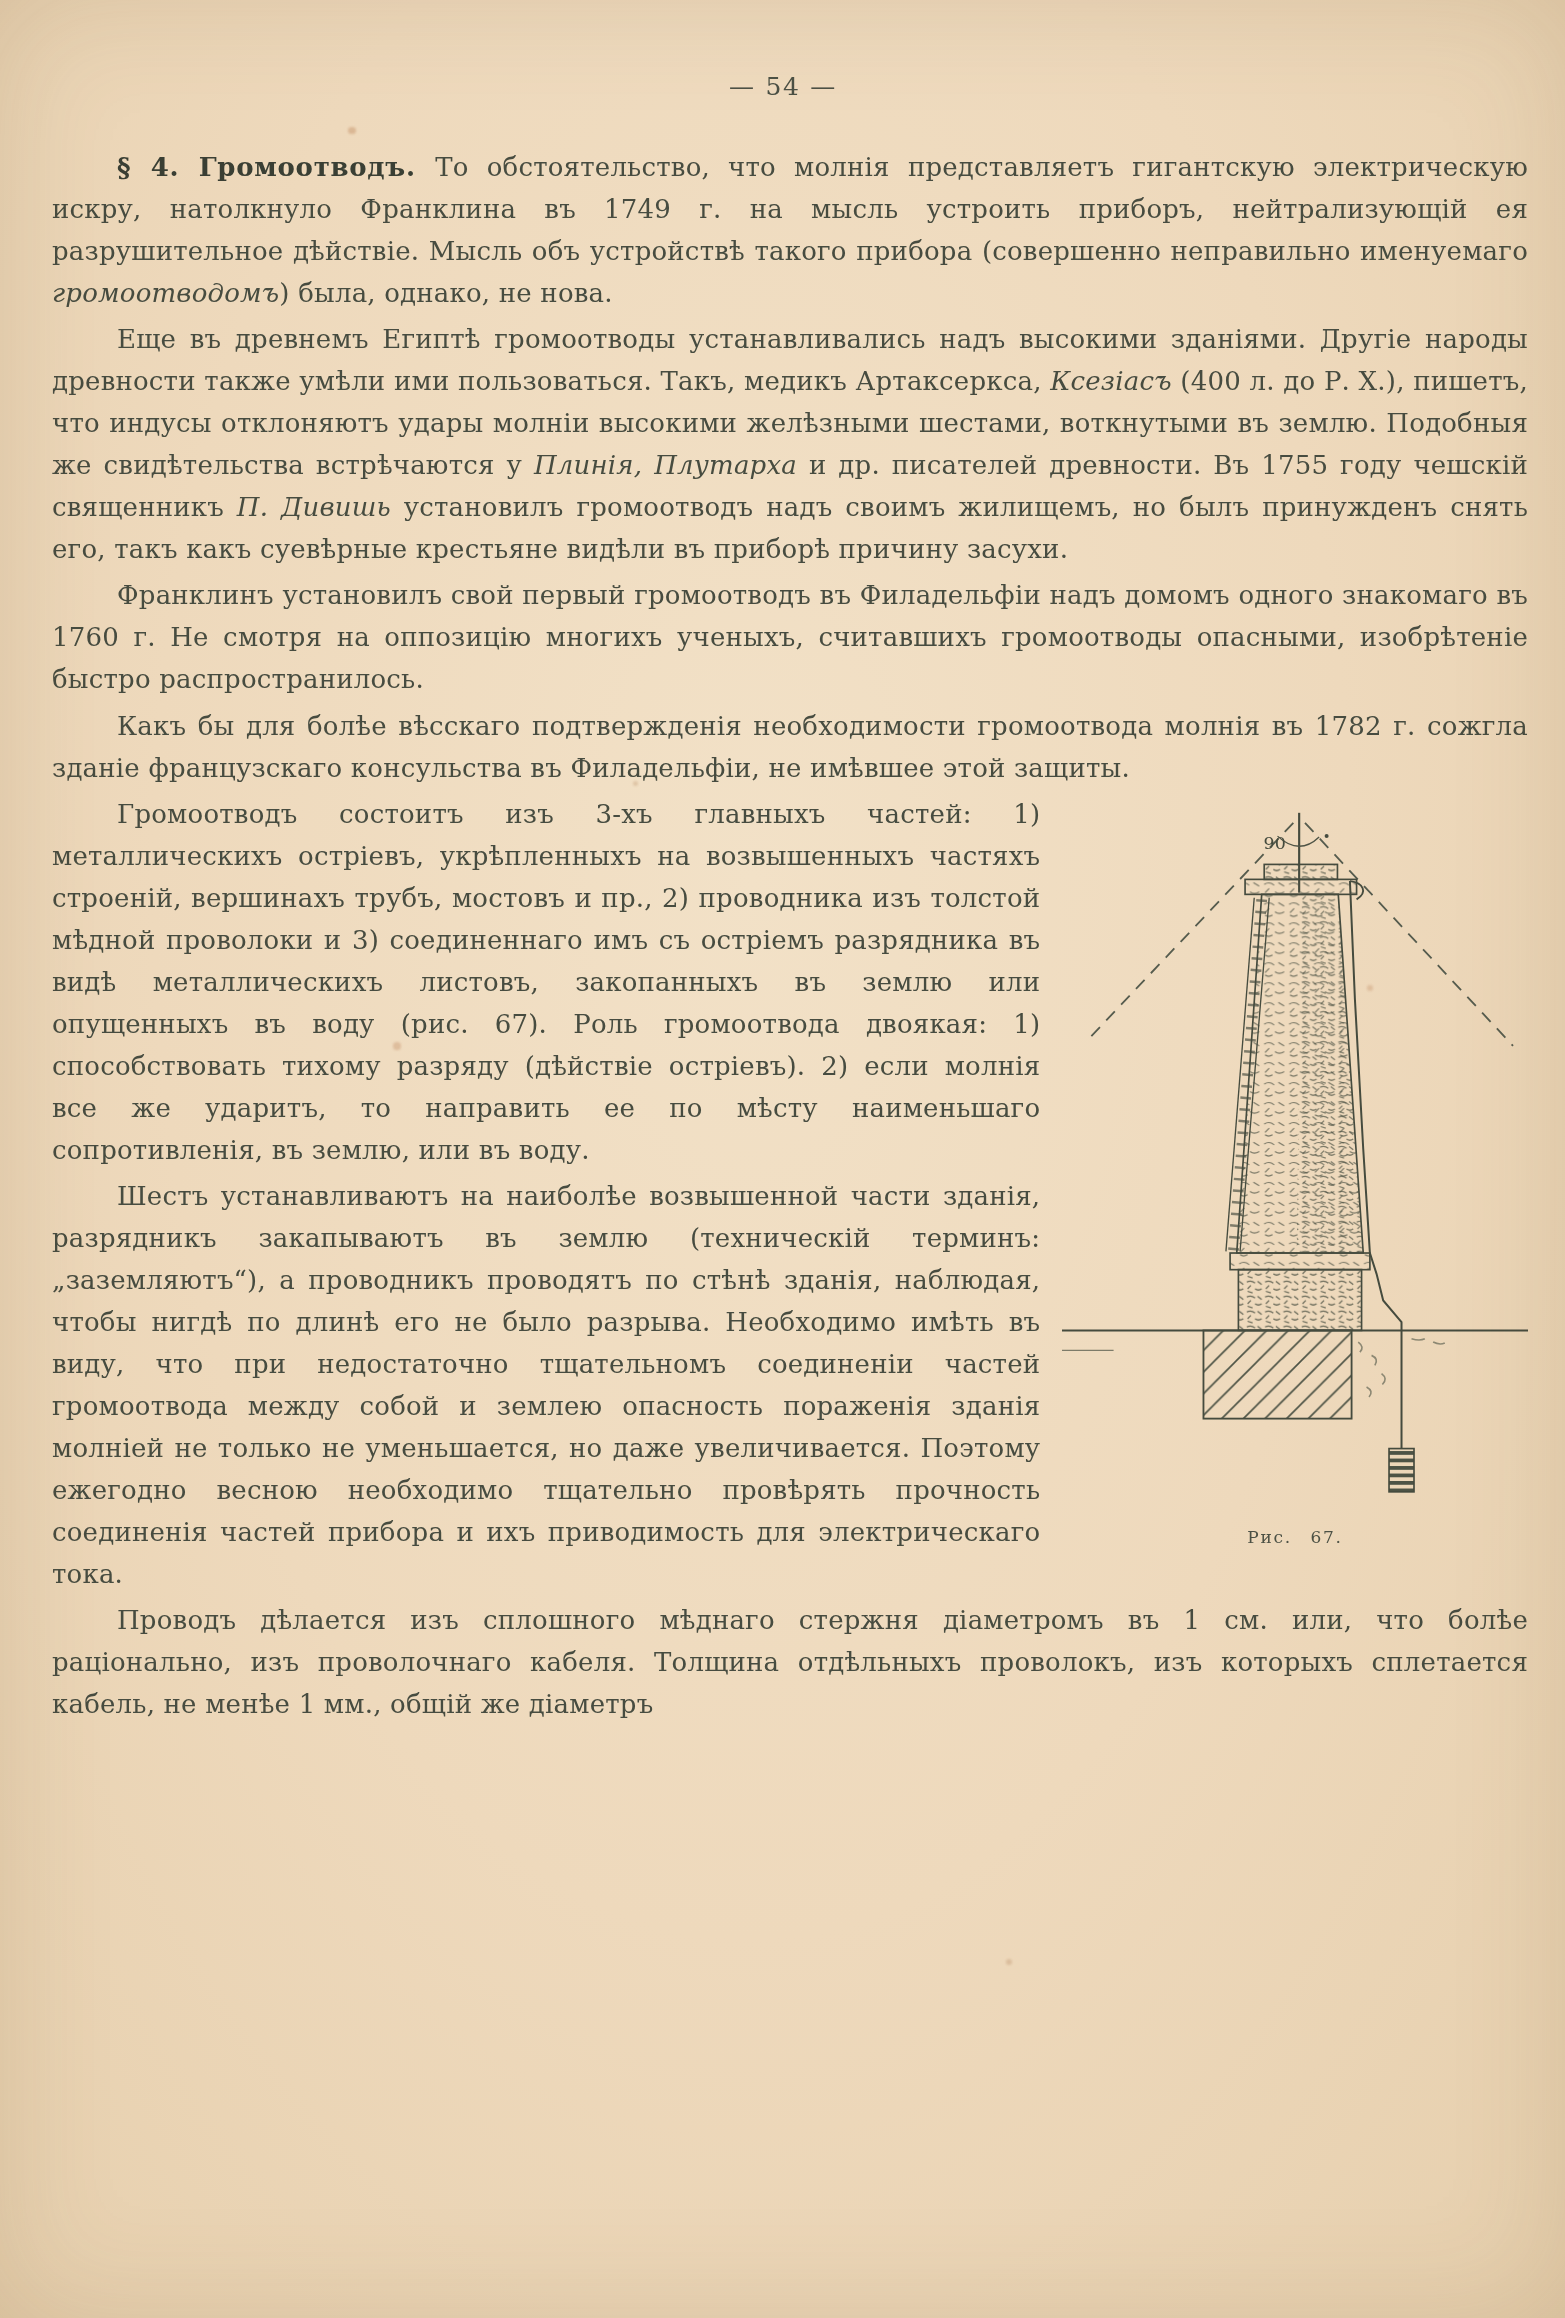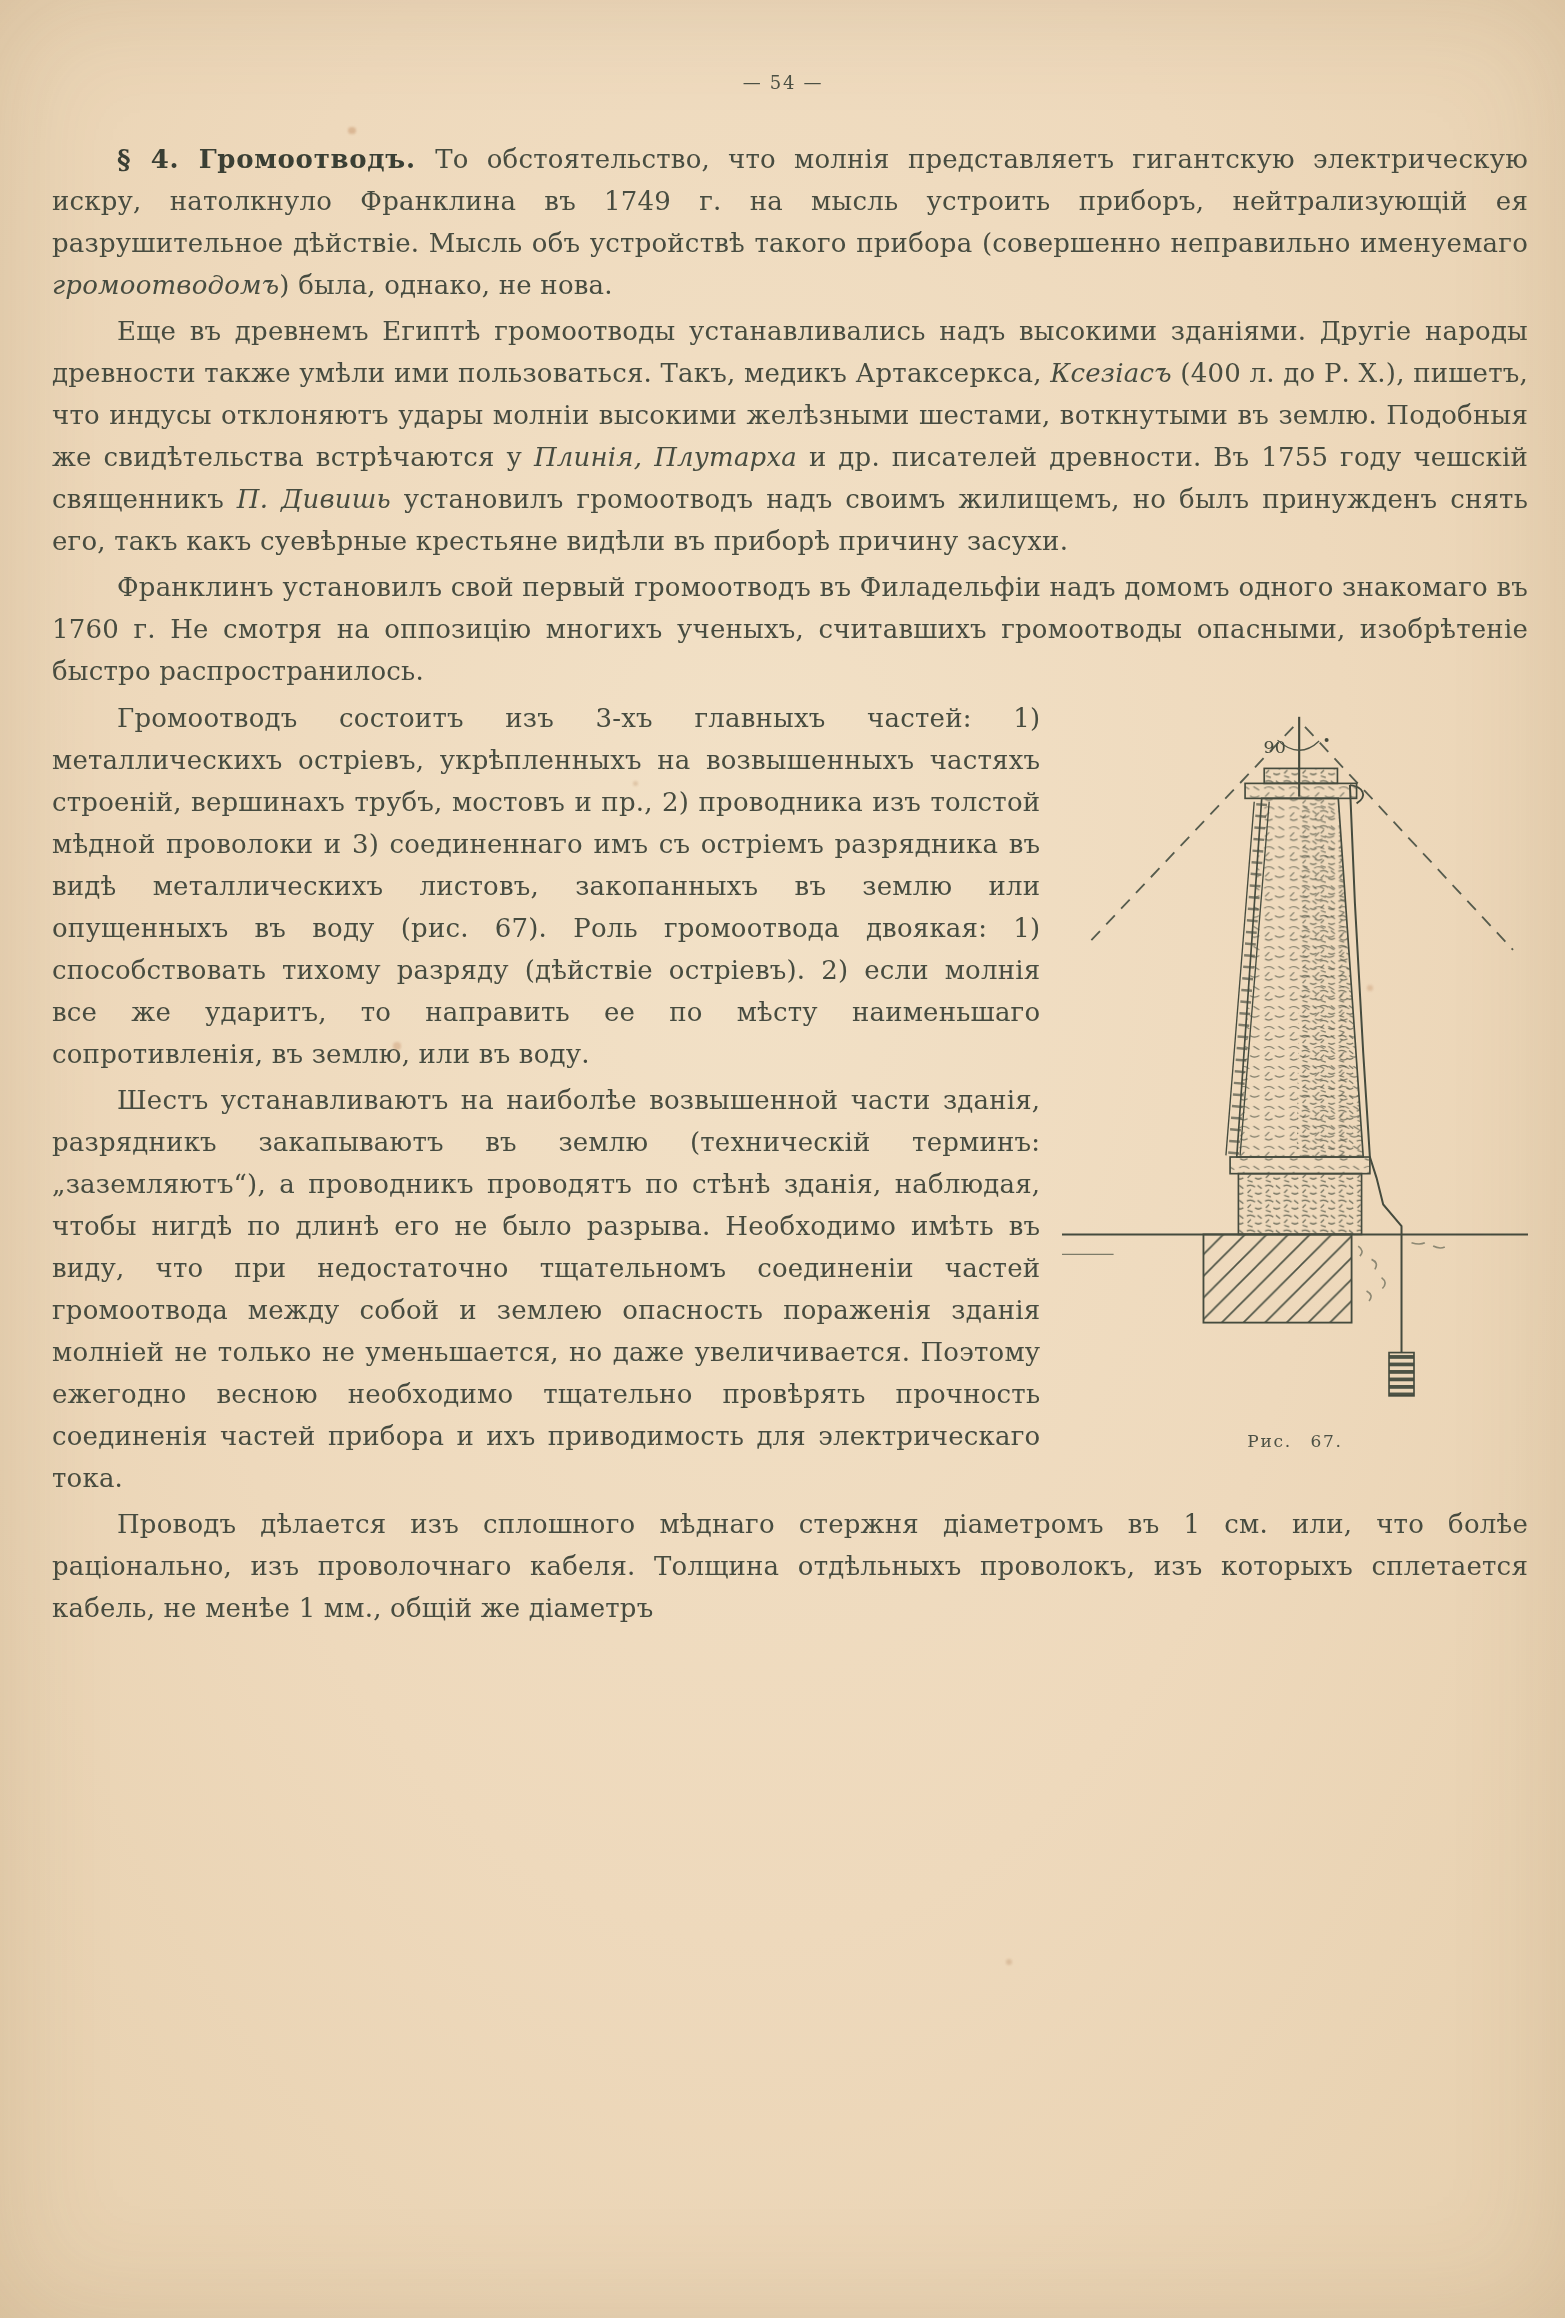--- a/index.html
+++ b/index.html
@@ -12,21 +12,21 @@
     font-family:"DejaVu Serif","Liberation Serif",serif;
     color:#474c40;
   }
   .page::after{
     content:"";position:absolute;inset:0;pointer-events:none;
     box-shadow:inset 0 0 117px rgba(120,84,44,0.16);
   }
   .pageno{
     text-align:center;
     padding-top:72px;
-    font-size:18px;
+    font-size:25px;
     letter-spacing:1.7px;
     color:#4c5145;
   }
   .body{
     margin:45px 38px 0 52px;
     font-size:26px;
     line-height:42px;
     text-align:justify;
     letter-spacing:0.2px;
   }
@@ -66,20 +66,21 @@
   <div class="speck s4"></div>
   <div class="speck s5"></div>
 
   <div class="pageno">— 54 —</div>
 
   <div class="body">
     <div id="paras-top">
         <p class="para"><span class="bold-run">§ 4. Громоотводъ. </span><span>То обстоятельство, что молнія представляетъ гигантскую электрическую искру, натолкнуло Франклина въ 1749 г. на мысль устроить приборъ, нейтрализующій ея разрушительное дѣйствіе. Мысль объ устройствѣ такого прибора (совершенно неправильно именуемаго </span><span class="italic-run">громоотводомъ</span><span>) была, однако, не нова.</span></p>
         <p class="para"><span>Еще въ древнемъ Египтѣ громоотводы устанавливались надъ высокими зданіями. Другіе народы древности также умѣли ими пользоваться. Такъ, медикъ Артаксеркса, </span><span class="italic-run">Ксезіасъ</span><span> (400 л. до Р. Х.), пишетъ, что индусы отклоняютъ удары молніи высокими желѣзными шестами, воткнутыми въ землю. Подобныя же свидѣтельства встрѣчаются у </span><span class="italic-run">Плинія, Плутарха</span><span> и др. писателей древности. Въ 1755 году чешскій священникъ </span><span class="italic-run">П. Дивишь</span><span> установилъ громоотводъ надъ своимъ жилищемъ, но былъ принужденъ снять его, такъ какъ суевѣрные крестьяне видѣли въ приборѣ причину засухи.</span></p>
         <p class="para"><span>Франклинъ установилъ свой первый громоотводъ въ Филадельфіи надъ домомъ одного знакомаго въ 1760 г. Не смотря на оппозицію многихъ ученыхъ, считавшихъ громоотводы опасными, изобрѣтеніе быстро распространилось.</span></p>
+        <p class="para"><span>Какъ бы для болѣе вѣсскаго подтвержденія необходимости громоотвода молнія въ 1782 г. сожгла зданіе французскаго консульства въ Филадельфіи, не имѣвшее этой защиты.</span></p>
       </div>
 
     <div id="paras-bottom">
       <div class="figure">
         <svg width="466" height="705" viewBox="0 0 560 846" xmlns="http://www.w3.org/2000/svg" style="font-size:31px">
           <defs>
             <pattern id="masonry" width="30" height="24" patternUnits="userSpaceOnUse">
               <path d="M3 6 q6 -4 12 1 M16 15 q5 4 11 0 M4 19 q4 3 9 0 M20 4 l7 4 M9 11 l-5 5" stroke="#4d5345" stroke-width="1.4" fill="none" opacity="0.75"></path>
             </pattern>
             <pattern id="masonry2" width="22" height="18" patternUnits="userSpaceOnUse">

